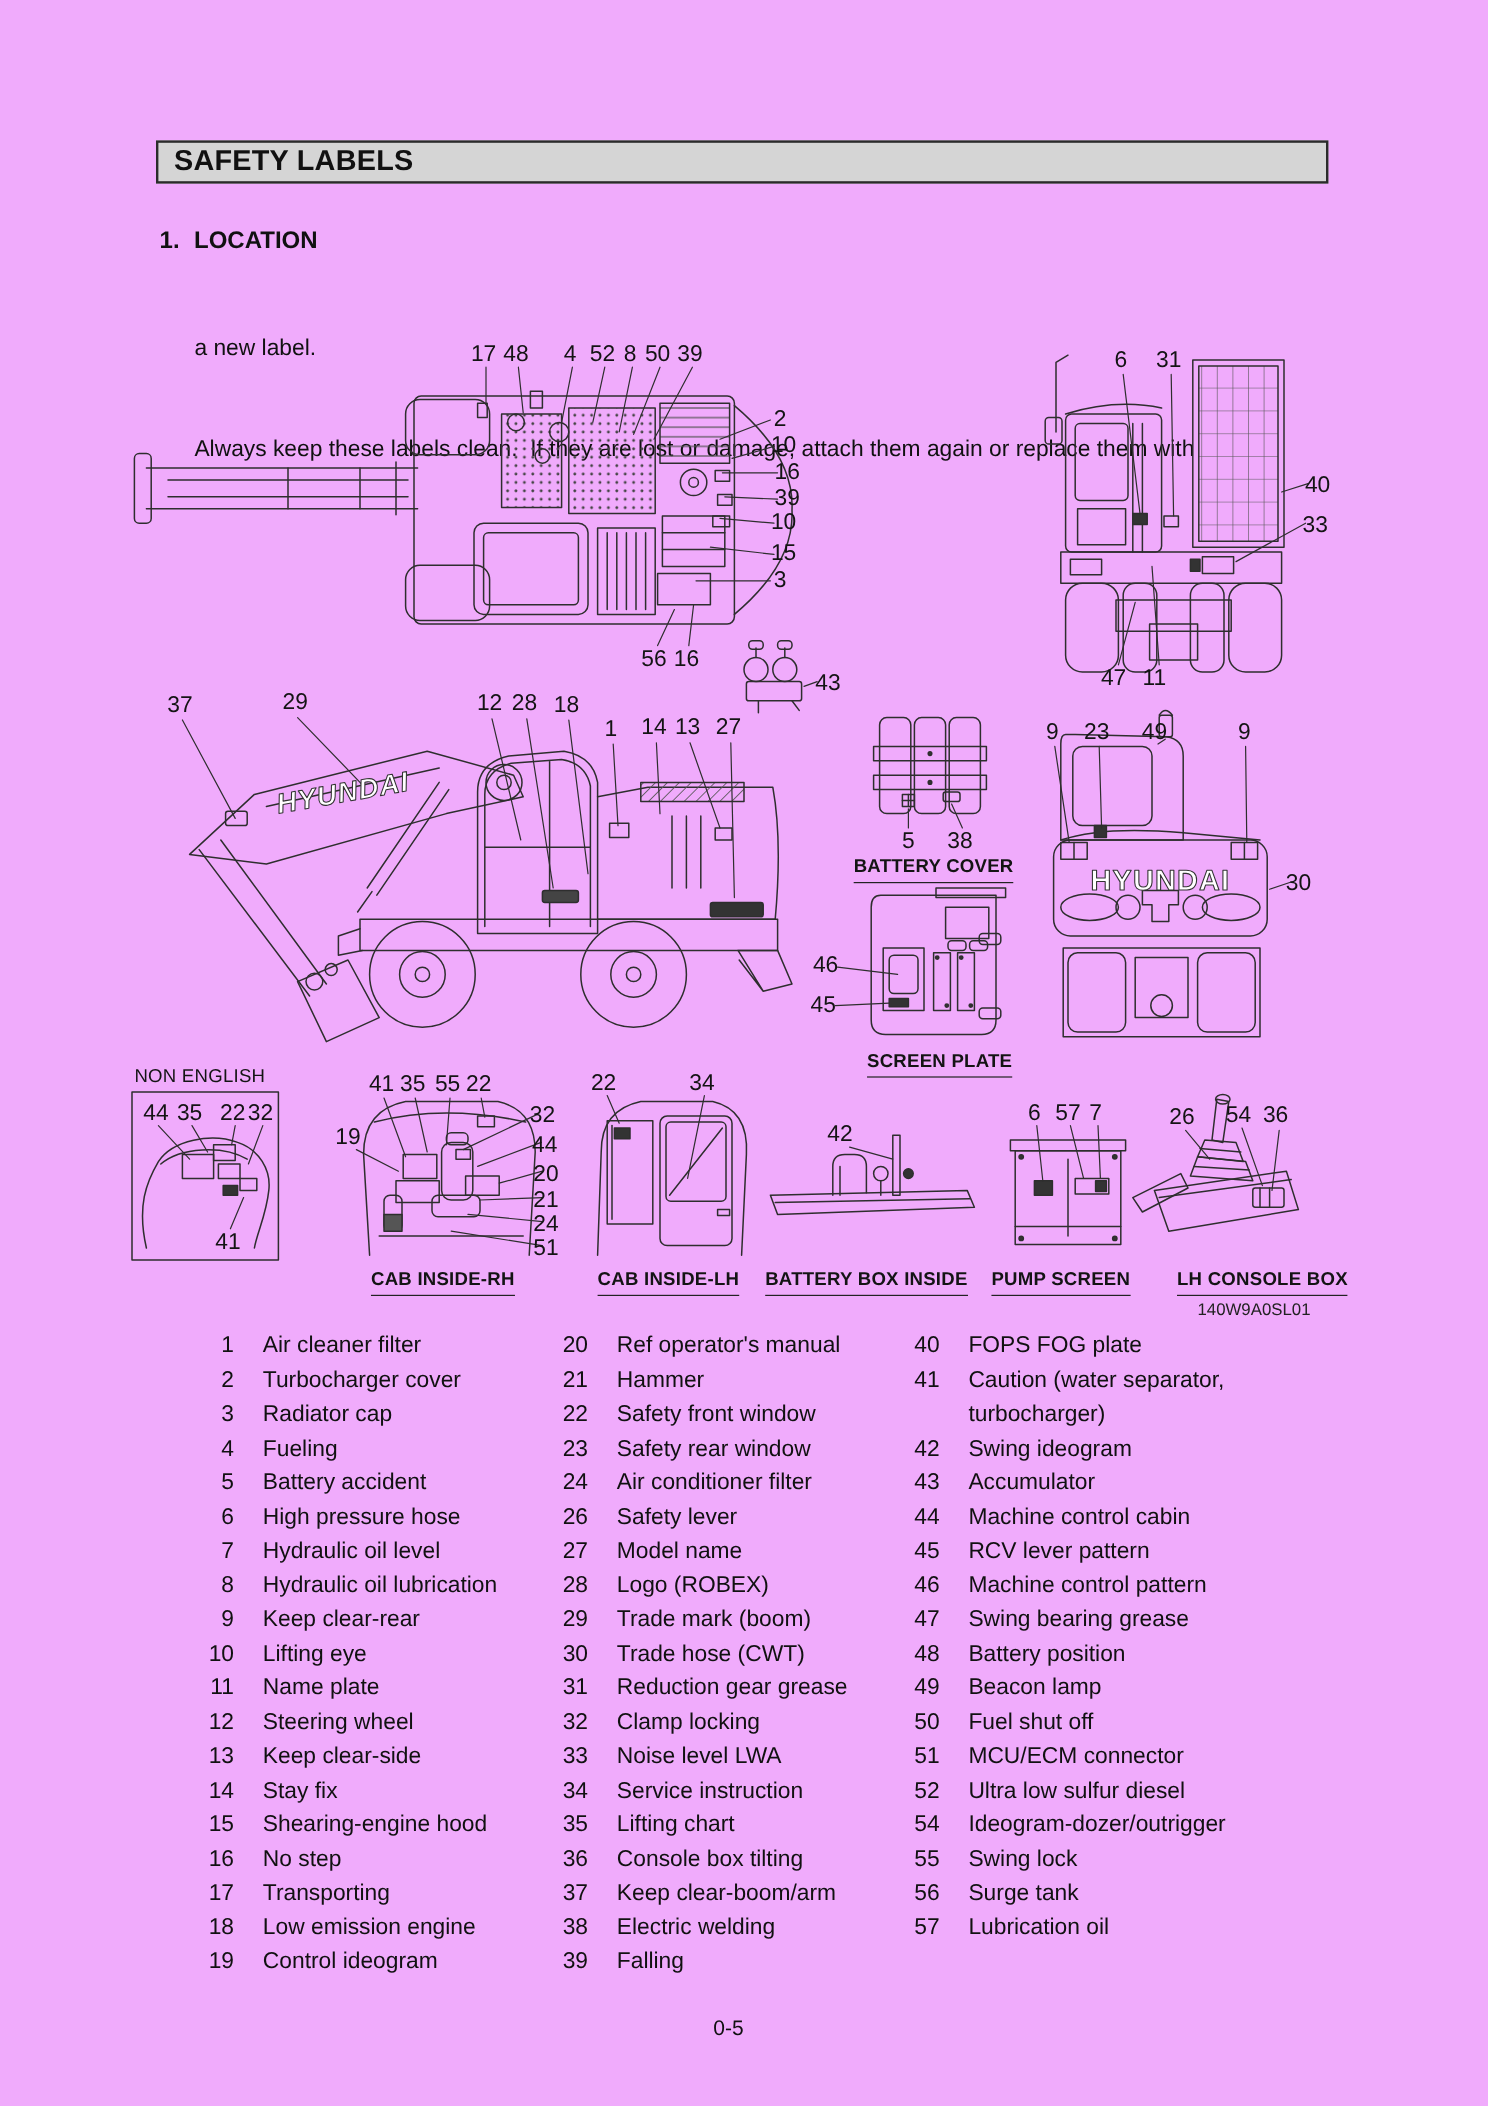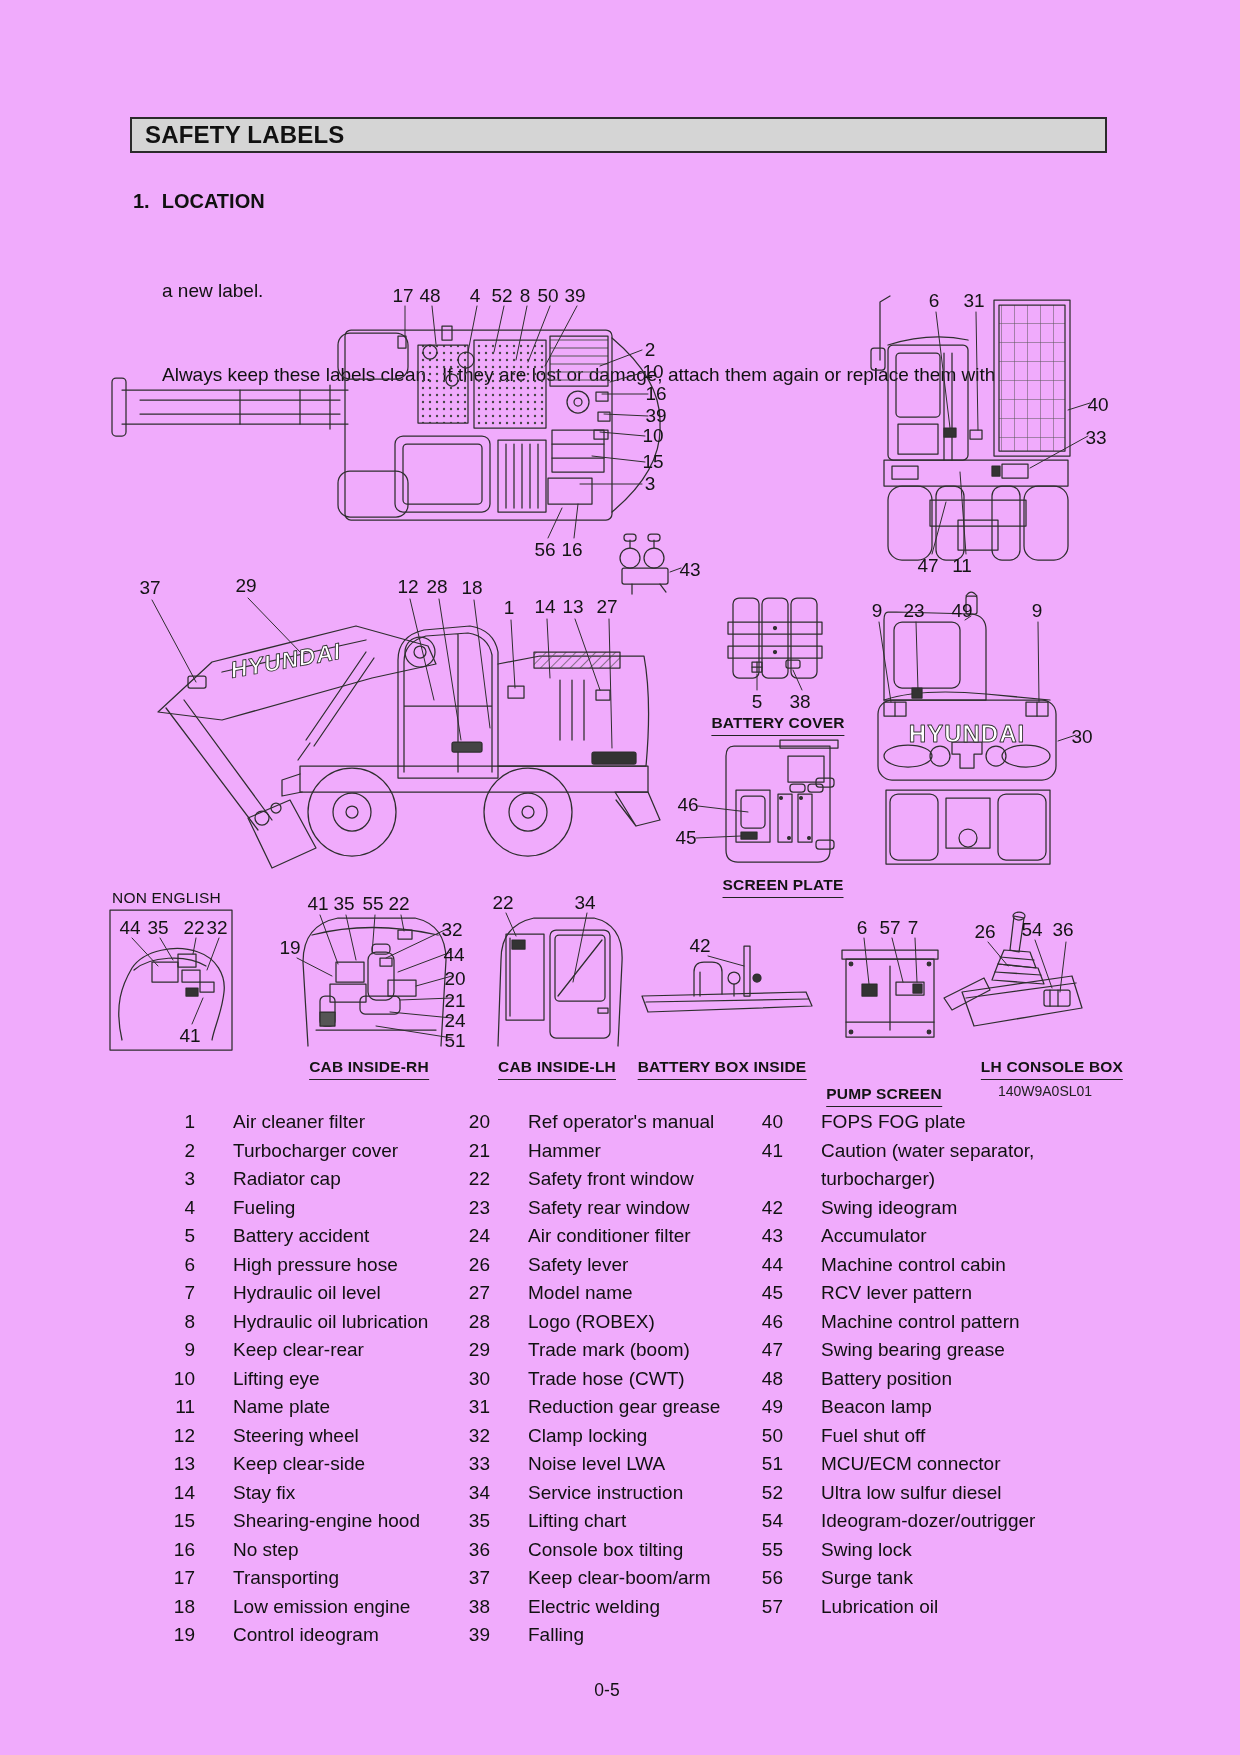--- a/index.html
+++ b/index.html
@@ -27,21 +27,21 @@
     padding-bottom:3px;border-bottom:1.6px solid #222;white-space:nowrap;
   }
   .dia-caption.no-underline{border-bottom:none;}
   .dia-caption.centered{transform:translateX(-50%);font-weight:bold;}
   .legend-col{position:absolute;top:1108px;font-size:19px;}
   #legend-col-1{left:150px;width:290px;}
   #legend-col-2{left:445px;width:290px;}
   #legend-col-3{left:738px;width:300px;}
   .leg-row{display:flex;line-height:28.5px;}
   .leg-num{width:45px;text-align:right;flex:none;}
-  .leg-label{margin-left:38px;white-space:nowrap;}
+  .leg-label{margin-left:24px;white-space:nowrap;}
   .drawing-code{position:absolute;left:955px;top:1083px;width:180px;text-align:center;font-size:14px;color:#222;}
   .page-number{position:absolute;left:0px;top:1680px;width:1134px;text-align:center;font-size:17.5px;margin-left:40px;}
 </style>
 </head>
 <body>
 
 <div class="page">
 
   <div class="header-bar">
     <span class="header-title">SAFETY LABELS</span>
@@ -312,21 +312,21 @@
         </g>
 
       </g>
     </svg>
   <div class="dia-caption centered" style="left: 778px; top: 714px;">BATTERY COVER</div>
       <div class="dia-caption centered" style="left: 783px; top: 876px;">SCREEN PLATE</div>
       <div class="dia-caption no-underline" style="left: 112px; top: 889px;">NON ENGLISH</div>
       <div class="dia-caption centered" style="left: 369px; top: 1058px;">CAB INSIDE-RH</div>
       <div class="dia-caption centered" style="left: 557px; top: 1058px;">CAB INSIDE-LH</div>
       <div class="dia-caption centered" style="left: 722px; top: 1058px;">BATTERY BOX INSIDE</div>
-      <div class="dia-caption centered" style="left: 884px; top: 1058px; margin-top: 27px;">PUMP SCREEN</div>
+      <div class="dia-caption centered" style="left: 884px; top: 1058px;">PUMP SCREEN</div>
       <div class="dia-caption centered" style="left: 1036px; top: 1058px; margin-left: 16px;">LH CONSOLE BOX</div>
       <span class="callout" style="left: 403px; top: 286px;">17</span>
       <span class="callout" style="left: 430px; top: 286px;">48</span>
       <span class="callout" style="left: 475px; top: 286px;">4</span>
       <span class="callout" style="left: 502px; top: 286px;">52</span>
       <span class="callout" style="left: 525px; top: 286px;">8</span>
       <span class="callout" style="left: 548px; top: 286px;">50</span>
       <span class="callout" style="left: 575px; top: 286px;">39</span>
       <span class="callout" style="left: 650px; top: 340px;">2</span>
       <span class="callout" style="left: 653px; top: 362px;">10</span>

